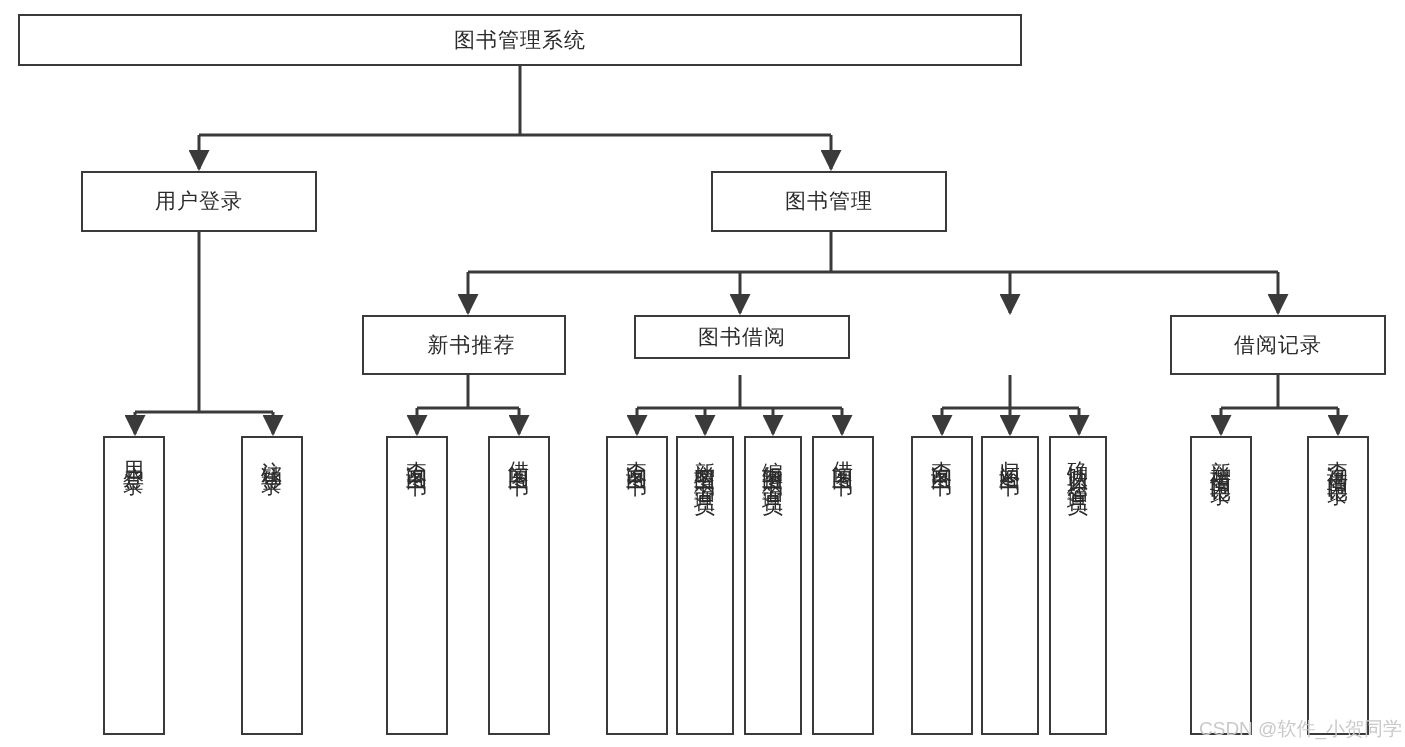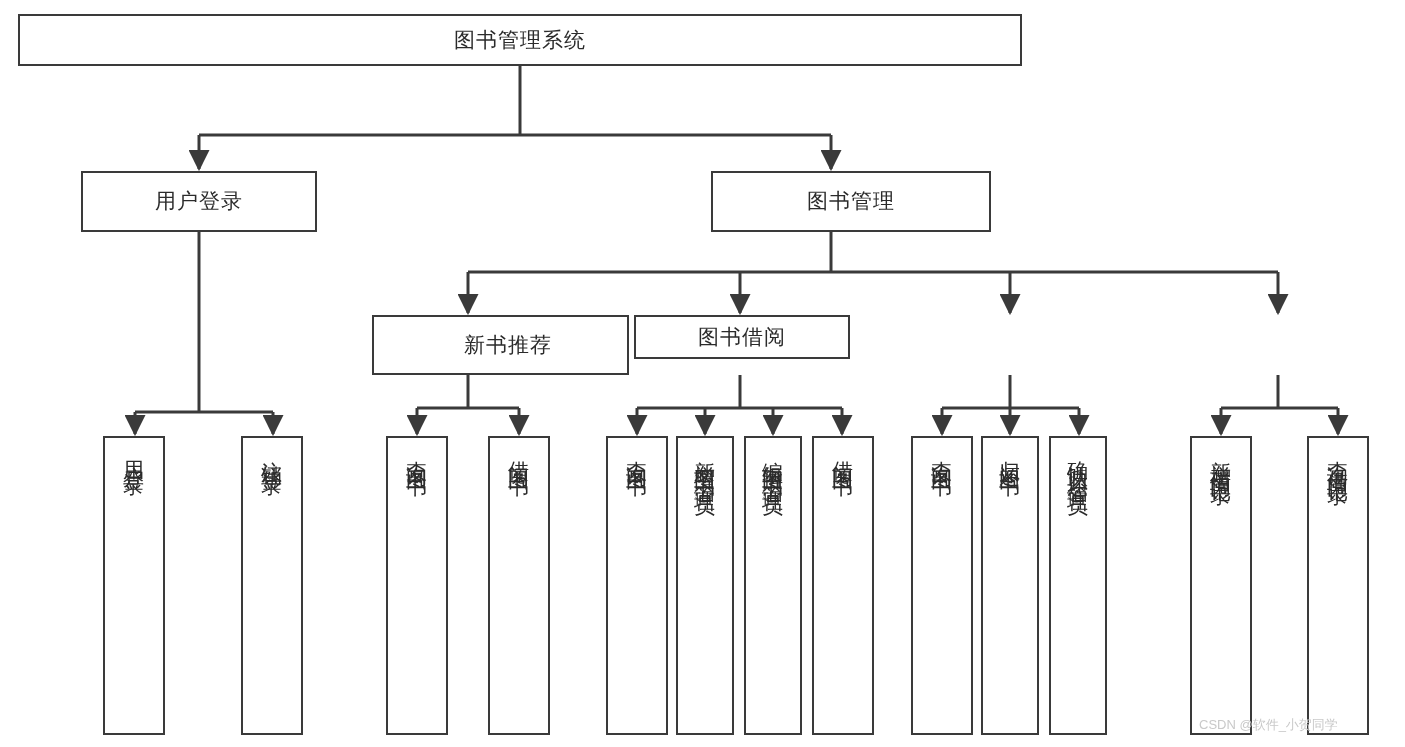--- a/index.html
+++ b/index.html
@@ -55,21 +55,21 @@
     text-orientation: upright;
     font-size: 21px;
     letter-spacing: 5px;
     line-height: 1;
     white-space: nowrap;
   }
   .watermark {
     position: absolute;
     left: 1193px;
     top: 716px;
-    font-size: 13px;
+    font-size: 19px;
     color: #c9c9c9;
     white-space: nowrap;
     z-index: 3;
     font-family: "Liberation Sans", "DejaVu Sans", sans-serif;
     padding-left: 6px;
   }
 </style>
 </head>
 <body>
 
@@ -128,30 +128,33 @@
     </g>
   </svg>
 
   <div class="node" style="left:18px; top:14px; width:1004px; height:52px;">
     <span class="lbl">图书管理系统</span>
   </div>
 
   <div class="node" style="left:81px; top:171px; width:236px; height:61px;">
     <span class="lbl">用户登录</span>
   </div>
-  <div class="node" style="left:711px; top:171px; width:280px; height:61px;">
+  <div class="node" style="left:711px; top:171px; width:236px; height:61px;">
     <span class="lbl">图书管理</span>
   </div>
 
-  <div class="node" style="left:372px; top:315px; width:257px; height:60px;padding-left:15px;">
+  <div class="node" style="left:362px; top:315px; width:204px; height:60px;padding-left:15px;">
     <span class="lbl">新书推荐</span>
   </div>
   <div class="node" style="left:634px; top:315px; width:216px; height:44px;">
     <span class="lbl">图书借阅</span>
   </div>
+  <div class="node" style="left:1170px; top:315px; width:216px; height:60px;">
+    <span class="lbl">借阅记录</span>
+  </div>
 
   <div class="node vertical" style="left:103px; top:436px; width:62px; height:299px;">
     <span class="lbl">用户登录</span>
   </div>
   <div class="node vertical" style="left:241px; top:436px; width:62px; height:299px;">
     <span class="lbl">注销登录</span>
   </div>
 
   <div class="node vertical" style="left:386px; top:436px; width:62px; height:299px;">
     <span class="lbl">查询图书</span>

